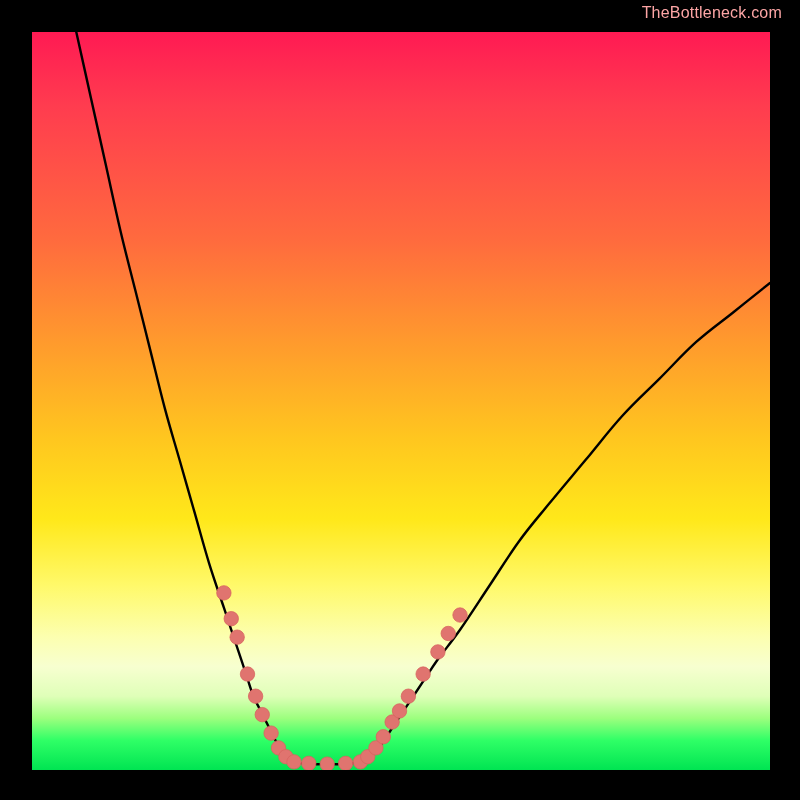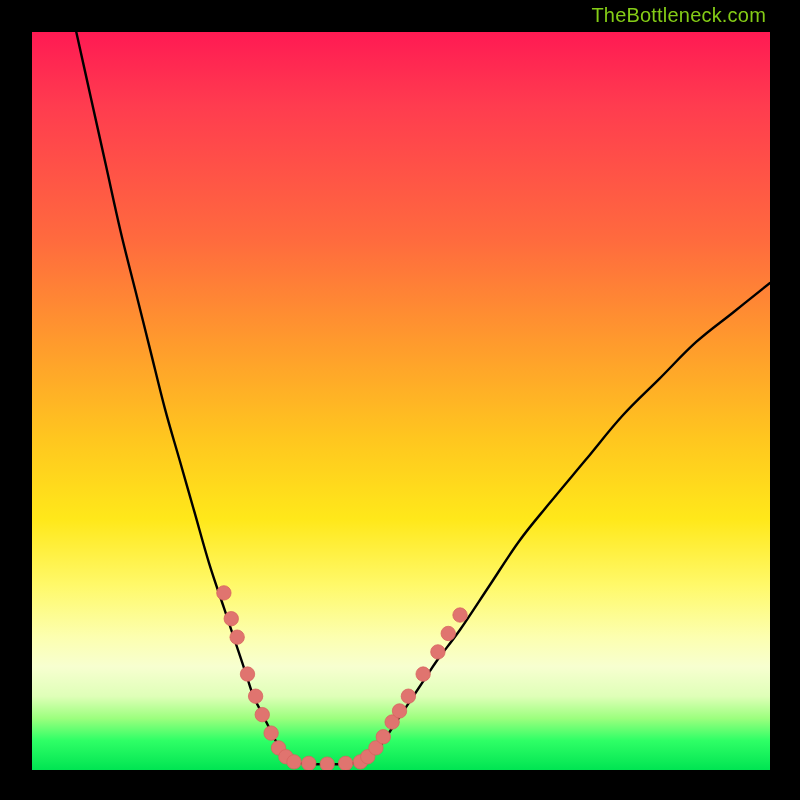--- a/index.html
+++ b/index.html
@@ -37,23 +37,23 @@
       #dfffb8 90%,
       #9cff7e 93%,
       #2fff66 96%,
       #00e452 100%
     );
     overflow: hidden;
   }
   .watermark {
     position: absolute;
     top: 4px;
-    right: 34px;
-    color: #84cc16;
-    font-size: 20px;
+    right: 18px;
+    color: #fca5a5;
+    font-size: 16px;
     font-weight: 400;
     letter-spacing: 0.2px;
   }
   svg.curve {
     position: absolute;
     left: 0;
     top: 0;
     width: 738px;
     height: 738px;
     overflow: visible;

